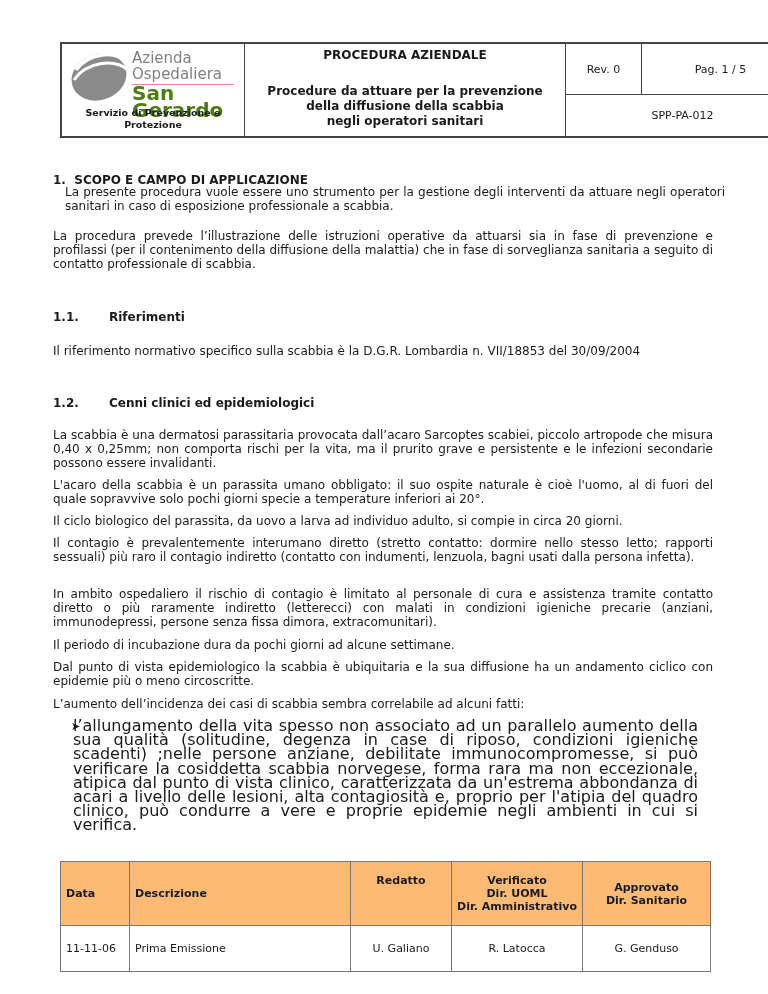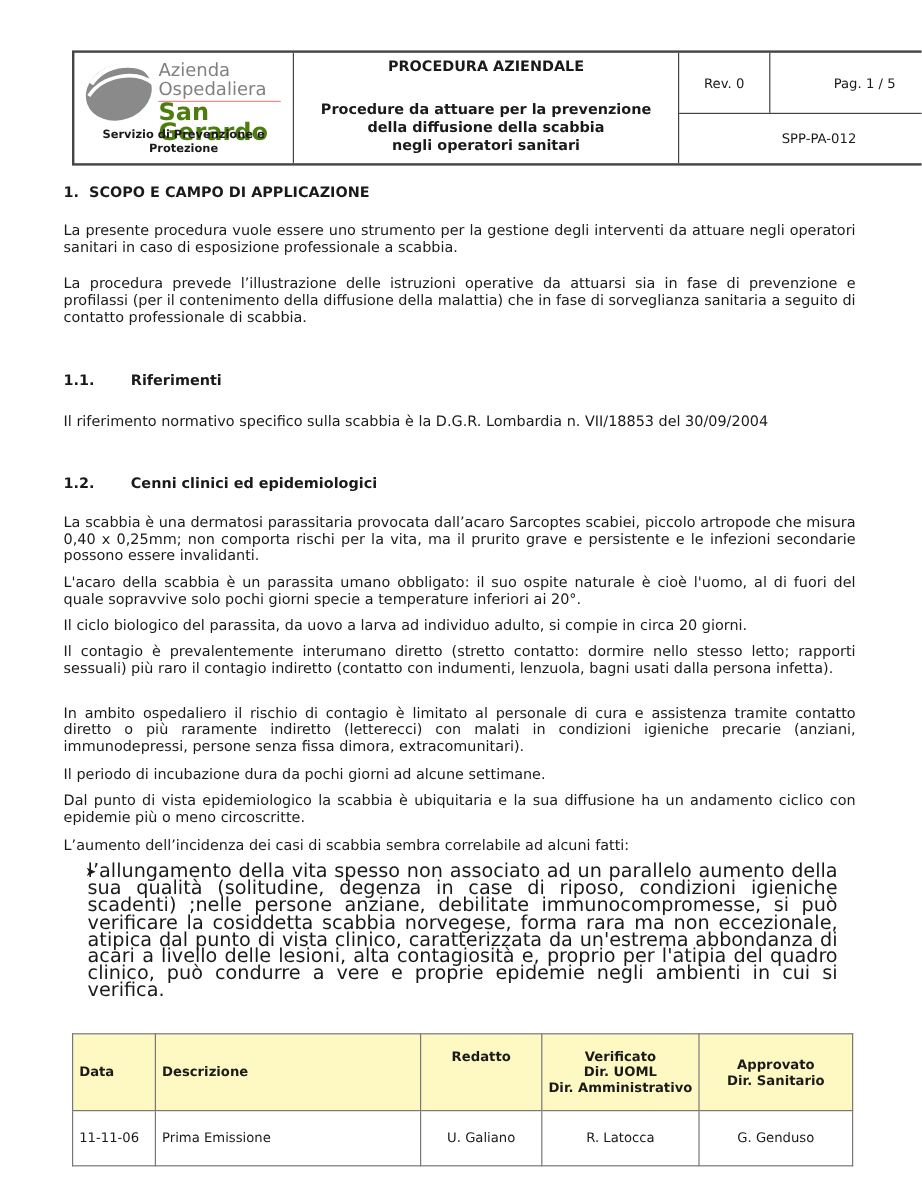--- a/index.html
+++ b/index.html
@@ -46,21 +46,21 @@
   p.para { margin: 0; text-align: justify; position: absolute; left: 53px; width: 660px; font-size: 12px; line-height: 14.2px; }
   .bullet { position: absolute; left: 73px; width: 625px; font-size: 16px; line-height: 14.2px; text-align: justify; }
   .bullet-mark { position: absolute; left: 71px; font-size: 11px; }
 
   
   .ftable {
     position: absolute; left: 60px; top: 861px; width: 651px; border-collapse: collapse;
     font-size: 11px;
   }
   .ftable td, .ftable th { border: 1px solid #777; padding: 0 5px; }
-  .ftable th { background: #fef9c3; font-weight: bold; height: 51px; }
+  .ftable th { background: #fdba74; font-weight: bold; height: 51px; }
   .ftable td { height: 45px; }
   .c-left { text-align: left; }
   .c-center { text-align: center; }
 </style>
 </head>
 <body>
 
 <div class="page">
 
   <div class="hdr">
@@ -89,22 +89,22 @@
     </div>
     <div class="hdr-right">
       <div class="hdr-right-top">
         <div class="hdr-rev">Rev. 0</div>
         <div class="hdr-pag">Pag. 1 / 5</div>
       </div>
       <div class="hdr-code">SPP-PA-012</div>
     </div>
   </div>
 
-  <div class="h1" style="white-space:pre;">1.  SCOPO E CAMPO DI APPLICAZIONE</div>
-  <p class="para" style="top:185px;">La presente procedura vuole essere uno strumento per la gestione degli interventi da attuare negli operatori sanitari in caso di esposizione professionale a scabbia.</p>
+  <div class="h1" style="white-space:pre;margin-top:20px;">1.  SCOPO E CAMPO DI APPLICAZIONE</div>
+  <p class="para" style="top:185px;margin-left:12px;">La presente procedura vuole essere uno strumento per la gestione degli interventi da attuare negli operatori sanitari in caso di esposizione professionale a scabbia.</p>
   <p class="para" style="top:229px;">La procedura prevede l’illustrazione delle istruzioni operative da attuarsi sia in fase di prevenzione e profilassi (per il contenimento della diffusione della malattia) che in fase di sorveglianza sanitaria a  seguito  di contatto professionale di scabbia.</p>
 
   <div class="h2" style="top:310px;">
     <span class="num">1.1.</span><span>Riferimenti</span>
   </div>
   <p class="para" style="top:344px;">Il riferimento normativo specifico sulla scabbia è la D.G.R. Lombardia n. VII/18853 del 30/09/2004</p>
 
   <div class="h2" style="top:396px;">
     <span class="num">1.2.</span><span>Cenni clinici ed epidemiologici</span>
   </div>

